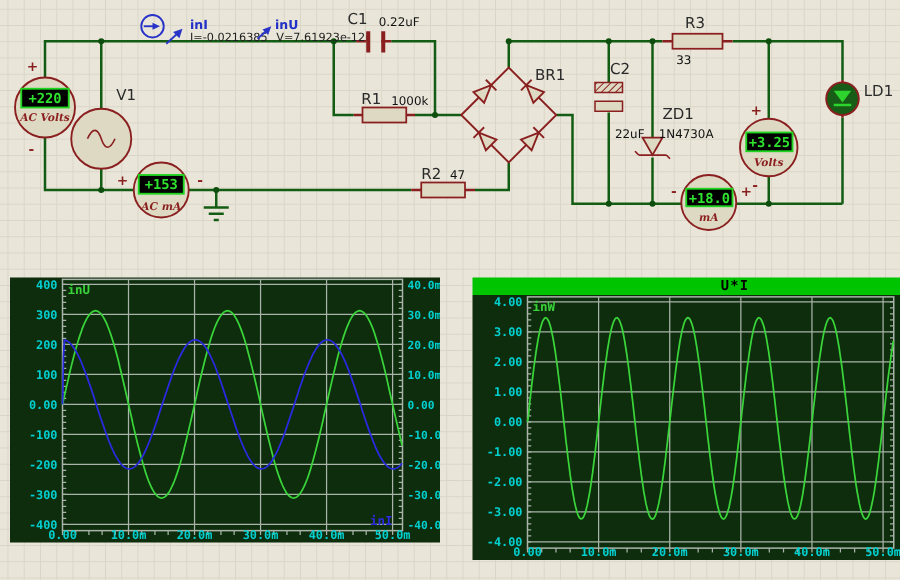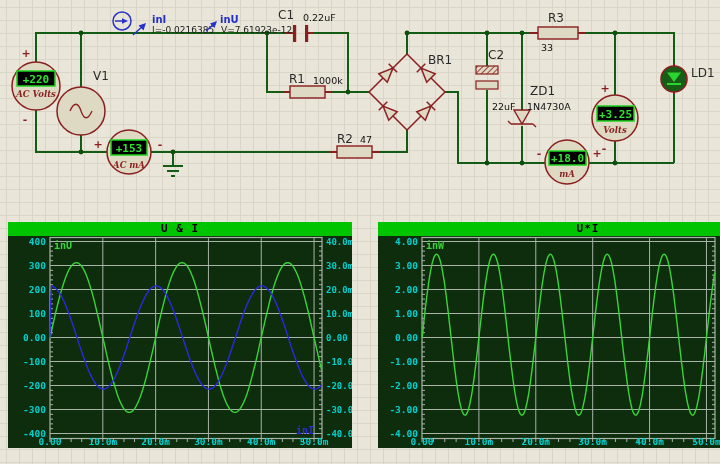--- a/index.html
+++ b/index.html
@@ -188,21 +188,20 @@
 
     <g>
       <circle cx="674" cy="79" r="13" fill="#175c17" stroke="#8a1f1f" stroke-width="1.6"></circle>
       <polygon points="667,72.5 681,72.5 674,82" fill="#2dd42d"></polygon>
       <line x1="667" y1="84" x2="681" y2="84" stroke="#2dd42d" stroke-width="2"></line>
       <text class="ref" x="691" y="77">LD1</text>
     </g>
   </svg>
 
   <div class="graph-panel" style="left:8px;top:222px;width:344px;height:226px;">
-    <div class="graph-header">U &amp; I</div>
     <svg class="plot" id="plot0" width="344" height="212" viewBox="0 0 344 212">
         <line x1="94.81553398058253" y1="1.5" x2="94.81553398058253" y2="202.5" stroke="#a9b3a9" stroke-width="1"></line>
         <line x1="147.63106796116506" y1="1.5" x2="147.63106796116506" y2="202.5" stroke="#a9b3a9" stroke-width="1"></line>
         <line x1="200.4466019417476" y1="1.5" x2="200.4466019417476" y2="202.5" stroke="#a9b3a9" stroke-width="1"></line>
         <line x1="253.26213592233012" y1="1.5" x2="253.26213592233012" y2="202.5" stroke="#a9b3a9" stroke-width="1"></line>
         <line x1="306.07766990291265" y1="1.5" x2="306.07766990291265" y2="202.5" stroke="#a9b3a9" stroke-width="1"></line>
         <line x1="42" y1="5.5" x2="314" y2="5.5" stroke="#a9b3a9" stroke-width="1"></line>
         <line x1="42" y1="29.5" x2="314" y2="29.5" stroke="#a9b3a9" stroke-width="1"></line>
         <line x1="42" y1="53.5" x2="314" y2="53.5" stroke="#a9b3a9" stroke-width="1"></line>
         <line x1="42" y1="77.5" x2="314" y2="77.5" stroke="#a9b3a9" stroke-width="1"></line>

